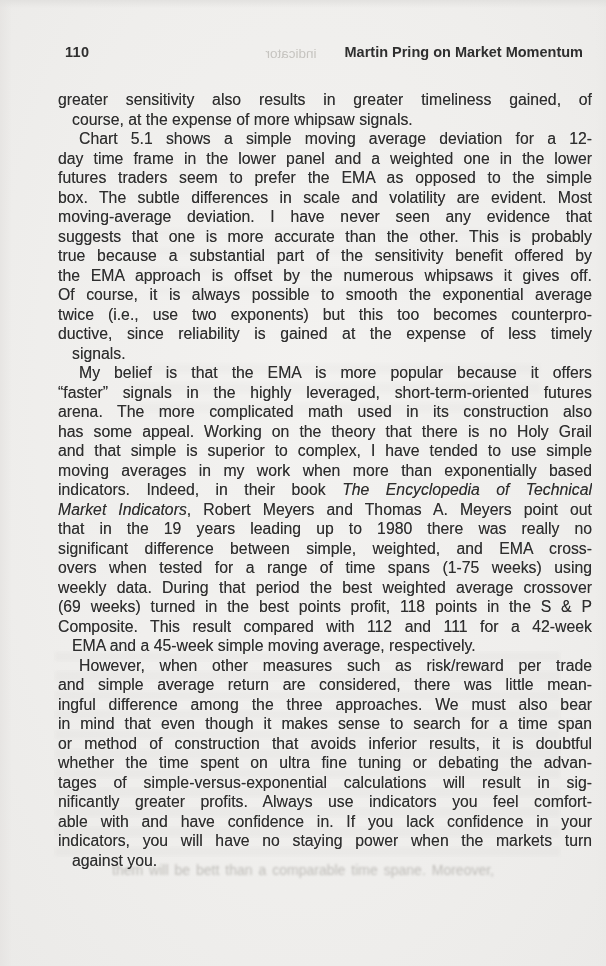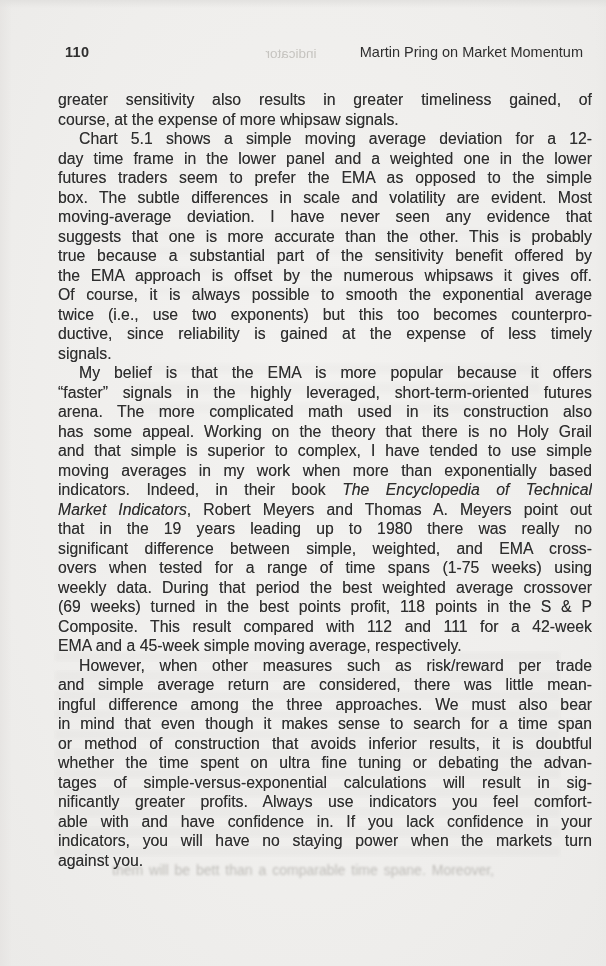--- a/index.html
+++ b/index.html
@@ -21,41 +21,41 @@
 
   
   .header {
     position: absolute;
     top: 45px; left: 43px; width: 540px;
     display: flex; justify-content: space-between; align-items: center;
     font-size: 14.5px; line-height: 15px;
     z-index: 2;
   }
   .pagenum { font-weight: bold; padding-left: 22px; letter-spacing: .3px; }
-  .running { font-weight: normal; }
+  .running { font-weight: bold; }
 
   
   .body {
     position: absolute;
     top: 90px; left: 58px; width: 534px;
     z-index: 2;
     font-size: 15.8px;
     color: #2e2e2e;
     text-shadow: 0 0 .6px rgba(46,46,46,.55);
   }
   .line {
     height: 19.5px;
     line-height: 19.5px;
     overflow: hidden;
     text-align: justify;
     text-align-last: justify;
     white-space: normal;
   }
   .line.indent { padding-left: 21px; }
-  .line.final  { text-align-last: left; }
+  .line.final  { text-align-last: left; margin-left: 14px; }
   .line i { }
 
   
   .bleed-top {
     position: absolute;
     top: 46px; left: 237px; width: 108px;
     z-index: 1;
     font-size: 13.5px; color: #c6c4c0;
     transform: scaleX(-1);
     filter: blur(.7px);

